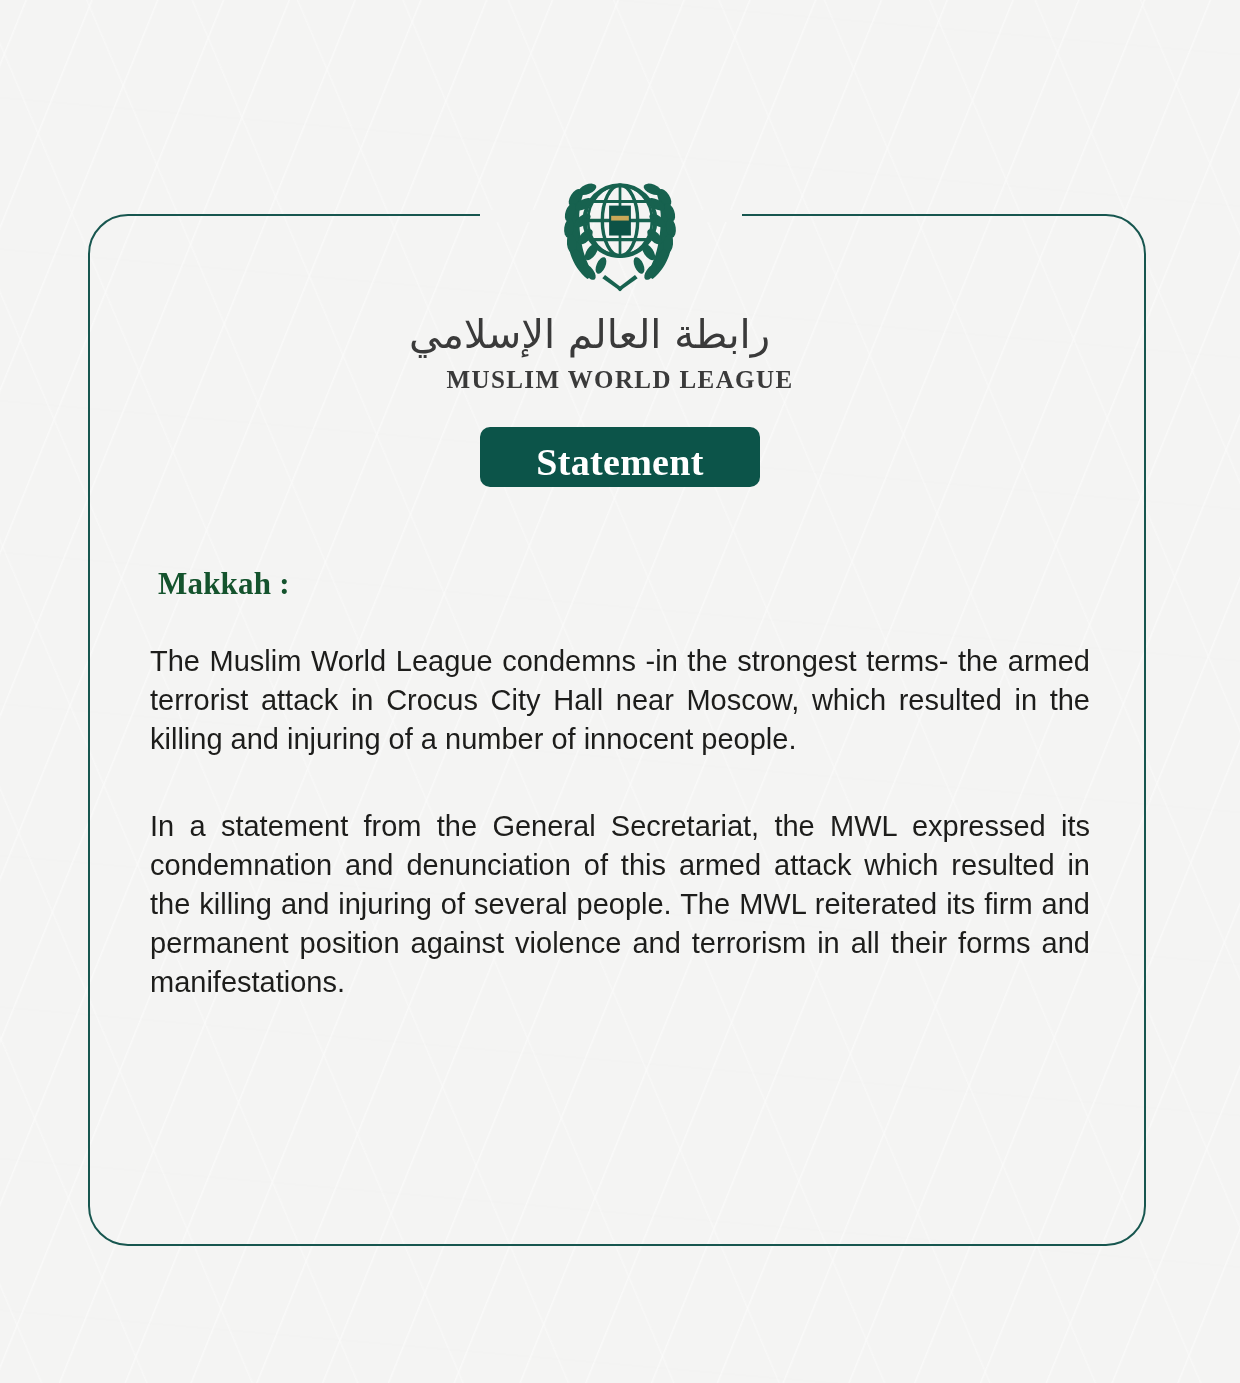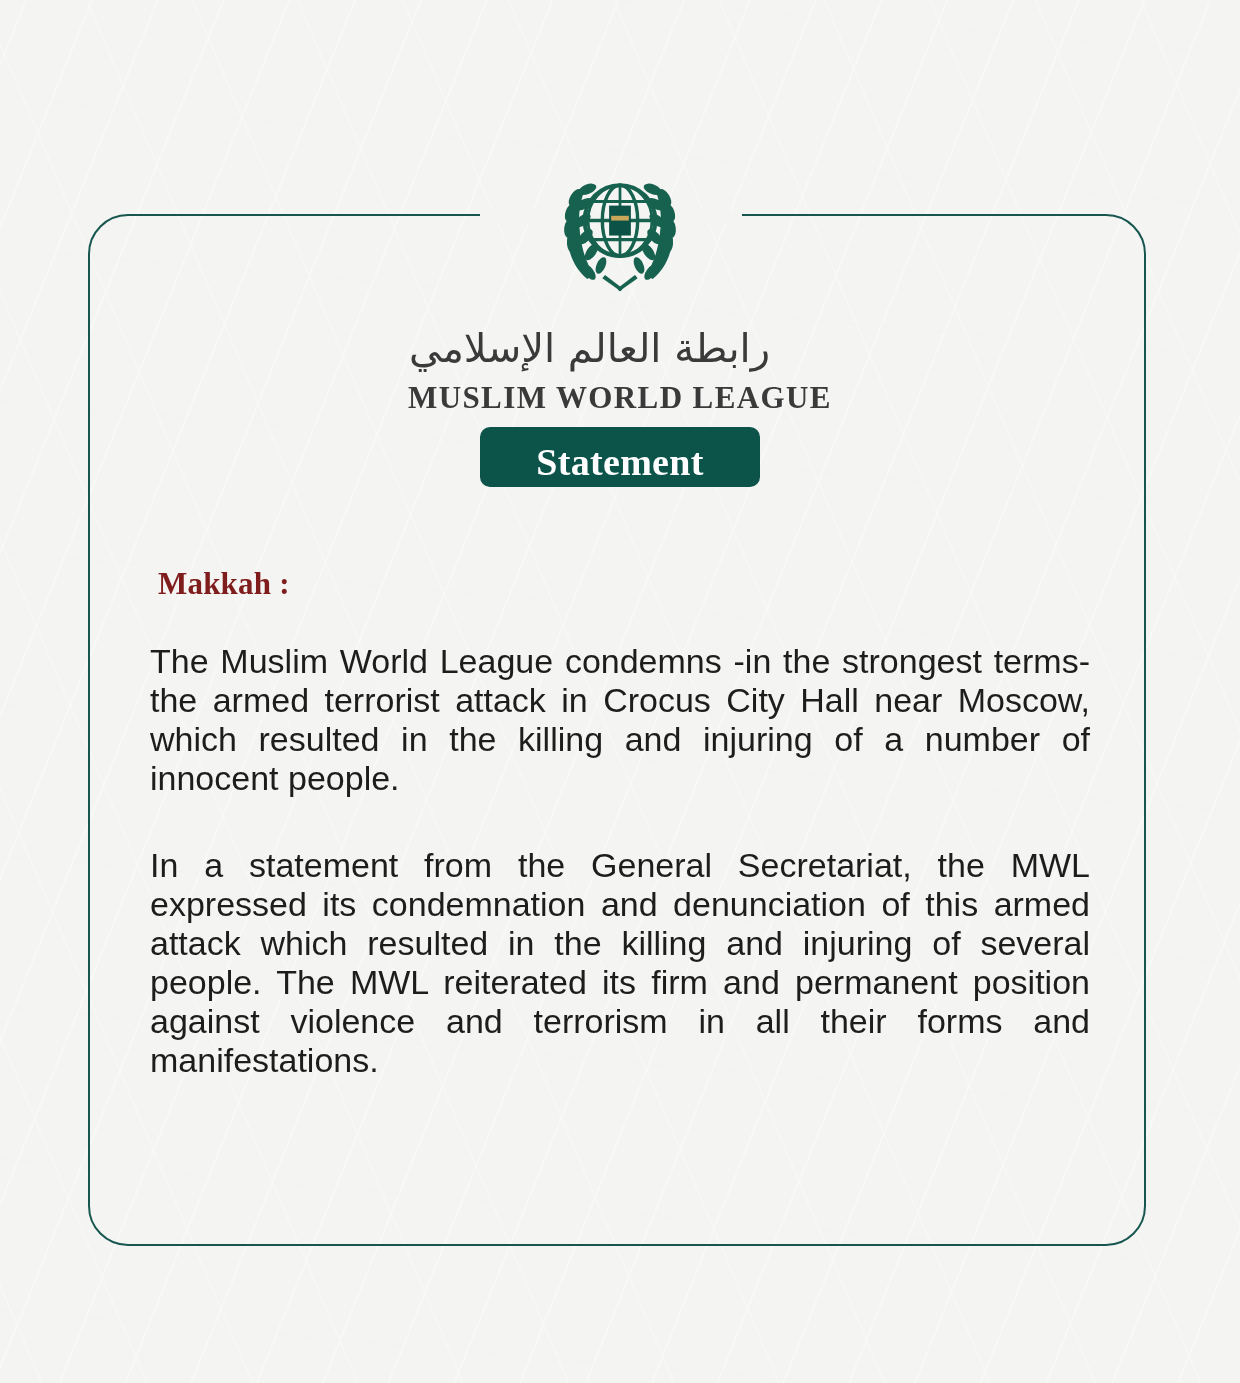--- a/index.html
+++ b/index.html
@@ -58,30 +58,30 @@
     text-align: center;
     z-index: 5;
   }
   .emblem {
     display: block;
     margin: 0 auto;
     width: 136px;
     height: 136px;
   }
   .arabic-title {
-    margin: 26px auto 0;
+    margin: 12px auto 0;
     width: 300px;
     height: 56px;
     display: block;
   }
   .latin-title {
     margin-top: 4px;
     font-family: "Liberation Serif", serif;
     font-weight: bold;
-    font-size: 31px;
+    font-size: 25px;
     letter-spacing: 1.4px;
     color: #3a3a3a;
   }
 
   
   .badge-wrap {
     position: absolute;
     left: 0;
     right: 0;
     top: 427px;
@@ -105,27 +105,27 @@
     position: absolute;
     left: 150px;
     top: 566px;
     width: 940px;
     z-index: 4;
   }
   .makkah {
     font-family: "Liberation Serif", serif;
     font-weight: bold;
     font-size: 31px;
-    color: #7f1d1d;
+    color: #14532d;
     margin: 0 0 40px 8px;
     letter-spacing: 0.2px;
   }
   .para {
     font-family: "Liberation Sans", sans-serif;
-    font-size: 34px;
+    font-size: 29px;
     line-height: 39px;
     color: #1d1d1b;
     text-align: justify;
     margin: 0 0 48px 0;
   }
   .para:last-child {
     margin-bottom: 0;
   }
   .para.last-line-left {
     text-align: justify;

